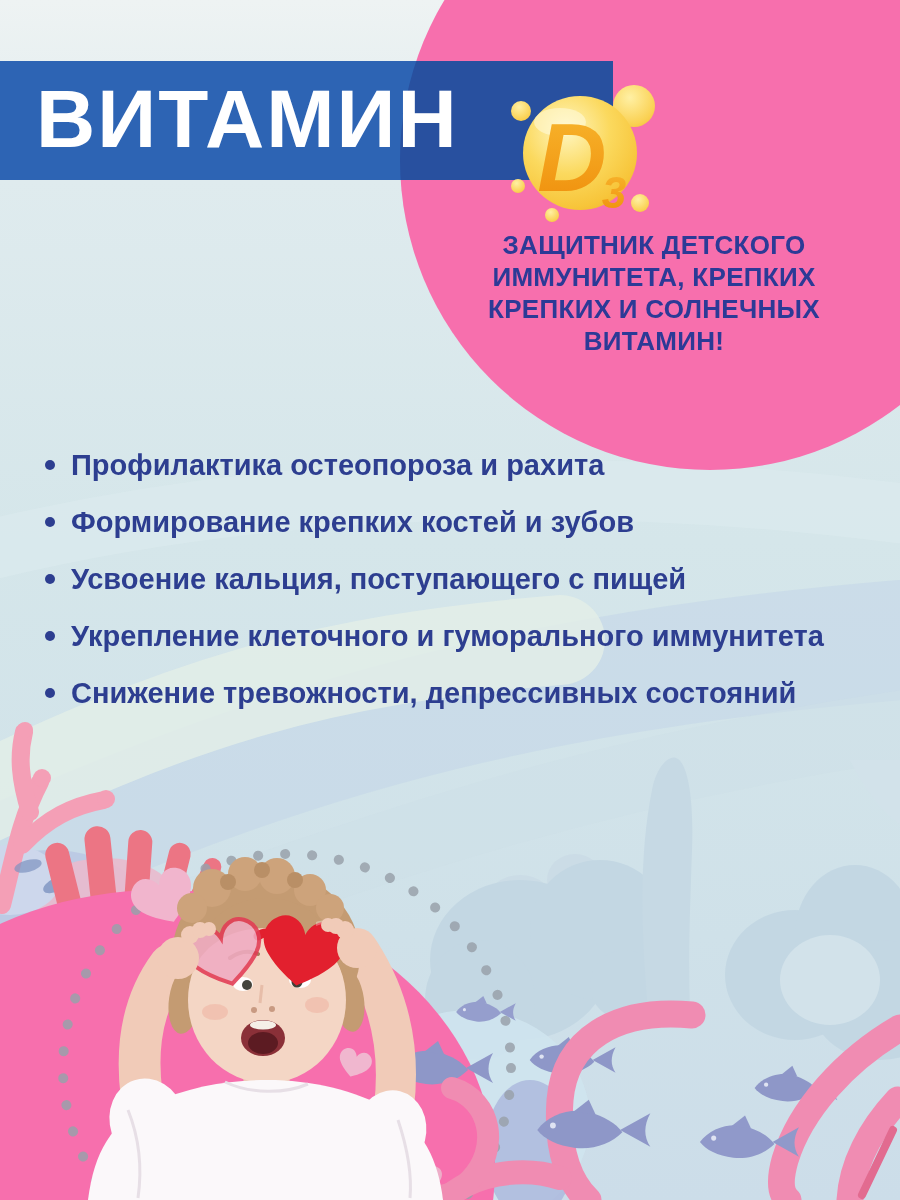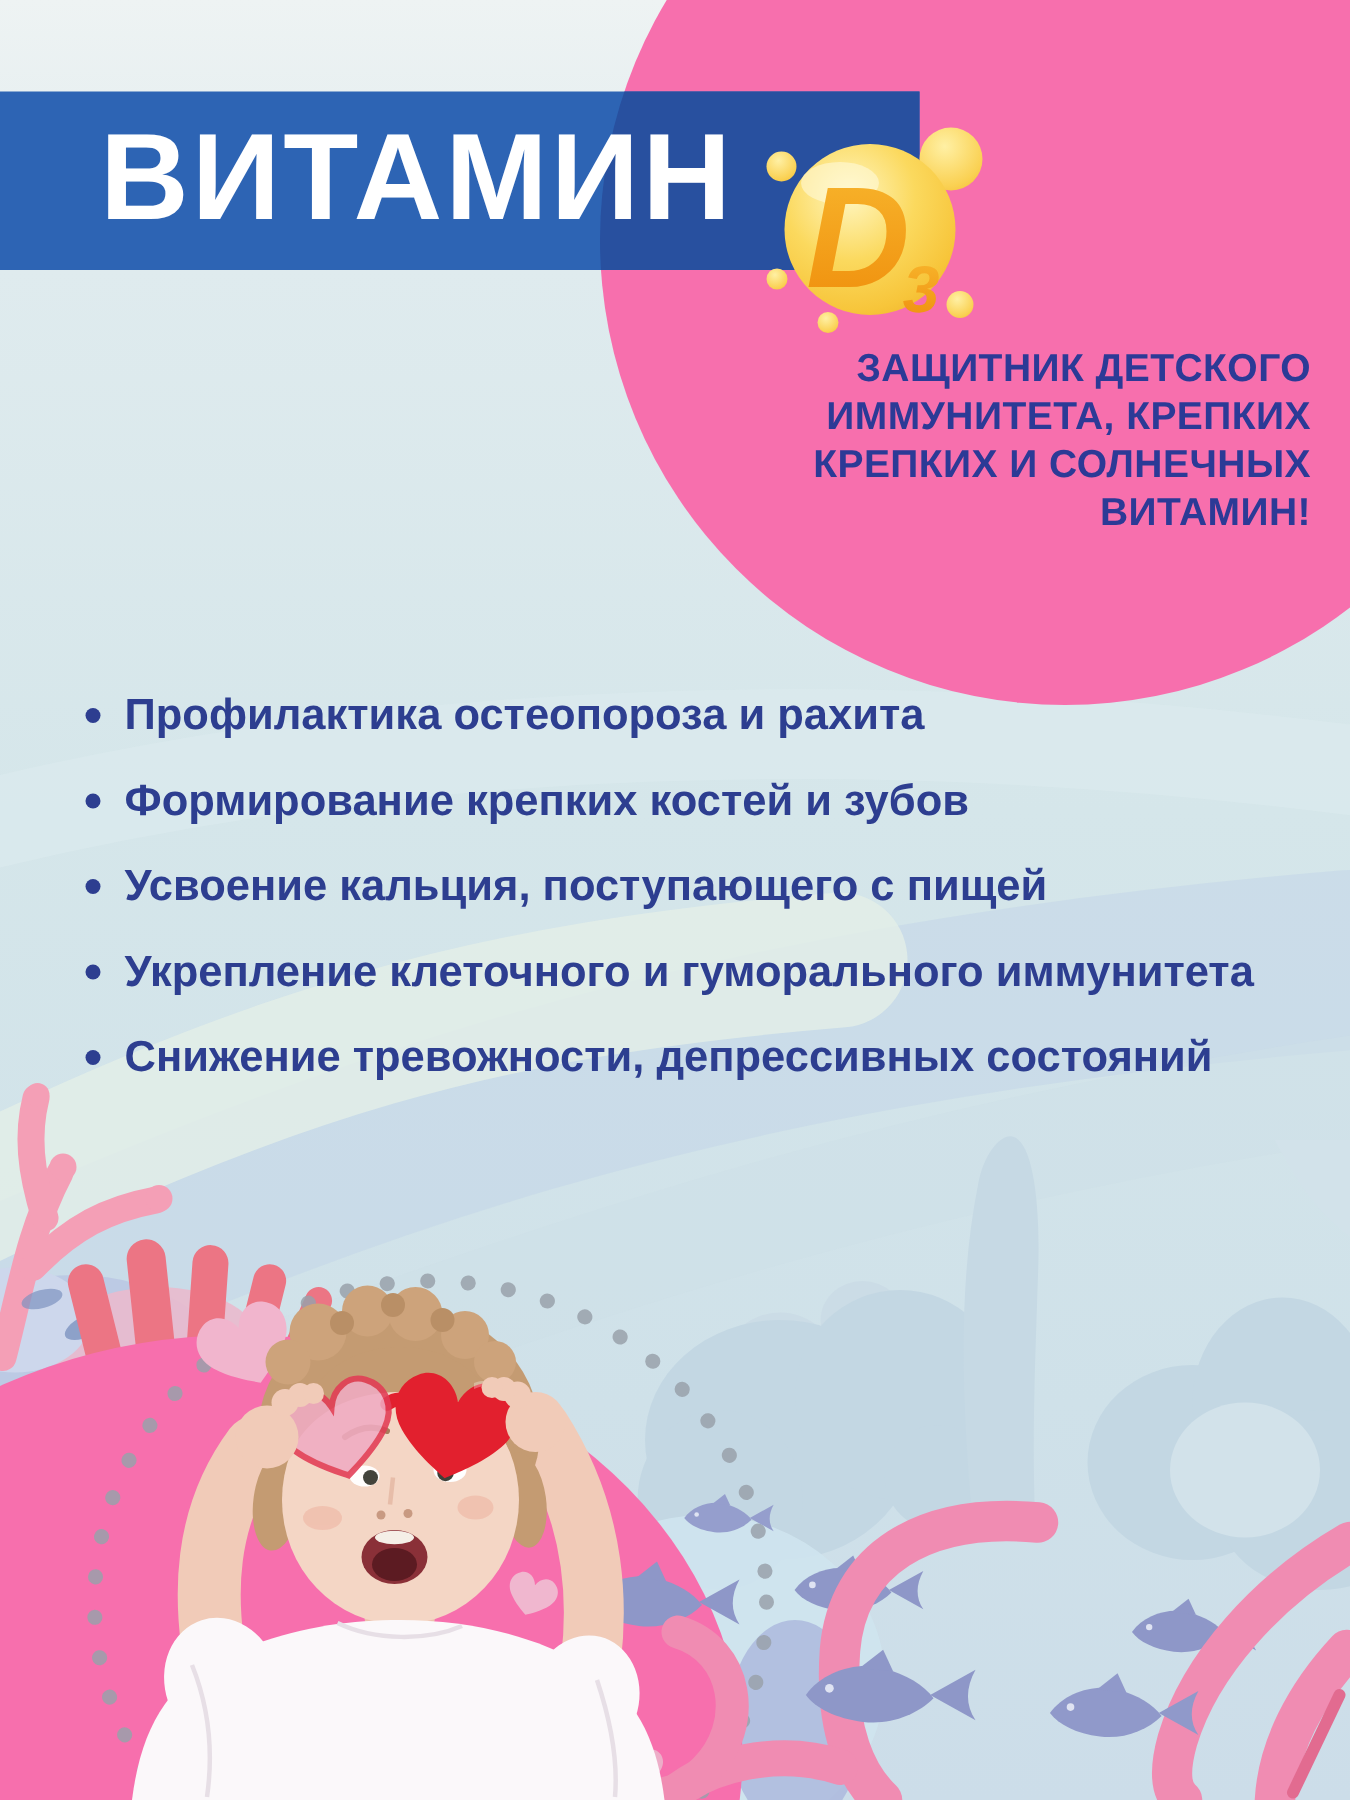--- a/index.html
+++ b/index.html
@@ -2,31 +2,31 @@
 <html><head>
 <meta charset="utf-8">
 <style>
   html,body{margin:0;padding:0;}
   body{font-family:"Liberation Sans",sans-serif;}
   .canvas{position:relative;width:900px;height:1200px;overflow:hidden;background:#d7e7ec;}
   .scene{position:absolute;inset:0;}
   .overlay{position:absolute;left:0;top:0;width:900px;height:1200px;pointer-events:none;}
   .title{
     position:absolute;left:36px;top:64px;width:484px;height:112px;
-    line-height:110px;text-align:center;
+    line-height:110px;
     font-size:82px;font-weight:bold;letter-spacing:2px;color:#ffffff;margin:0;
   }
   .hero{
     position:absolute;top:229px;right:26px;width:440px;
-    text-align:right;font-size:26px;font-weight:bold;line-height:32px;
+    text-align:center;font-size:26px;font-weight:bold;line-height:32px;
     letter-spacing:.3px;color:#2c3a96;
   }
   .benefits{
     position:absolute;left:38px;top:441px;width:846px;
-    list-style:none;margin:16px;padding:0;
+    list-style:none;margin:4px;padding:0;
   }
   .benefits li{
     position:relative;padding-left:29px;margin-bottom:17px;
     font-size:29px;font-weight:bold;line-height:40px;color:#2d3e90;
   }
   .benefits li::before{
     content:'';position:absolute;left:3px;top:15px;width:10px;height:10px;
     border-radius:50%;background:#2d3e90;
   }
 </style>

